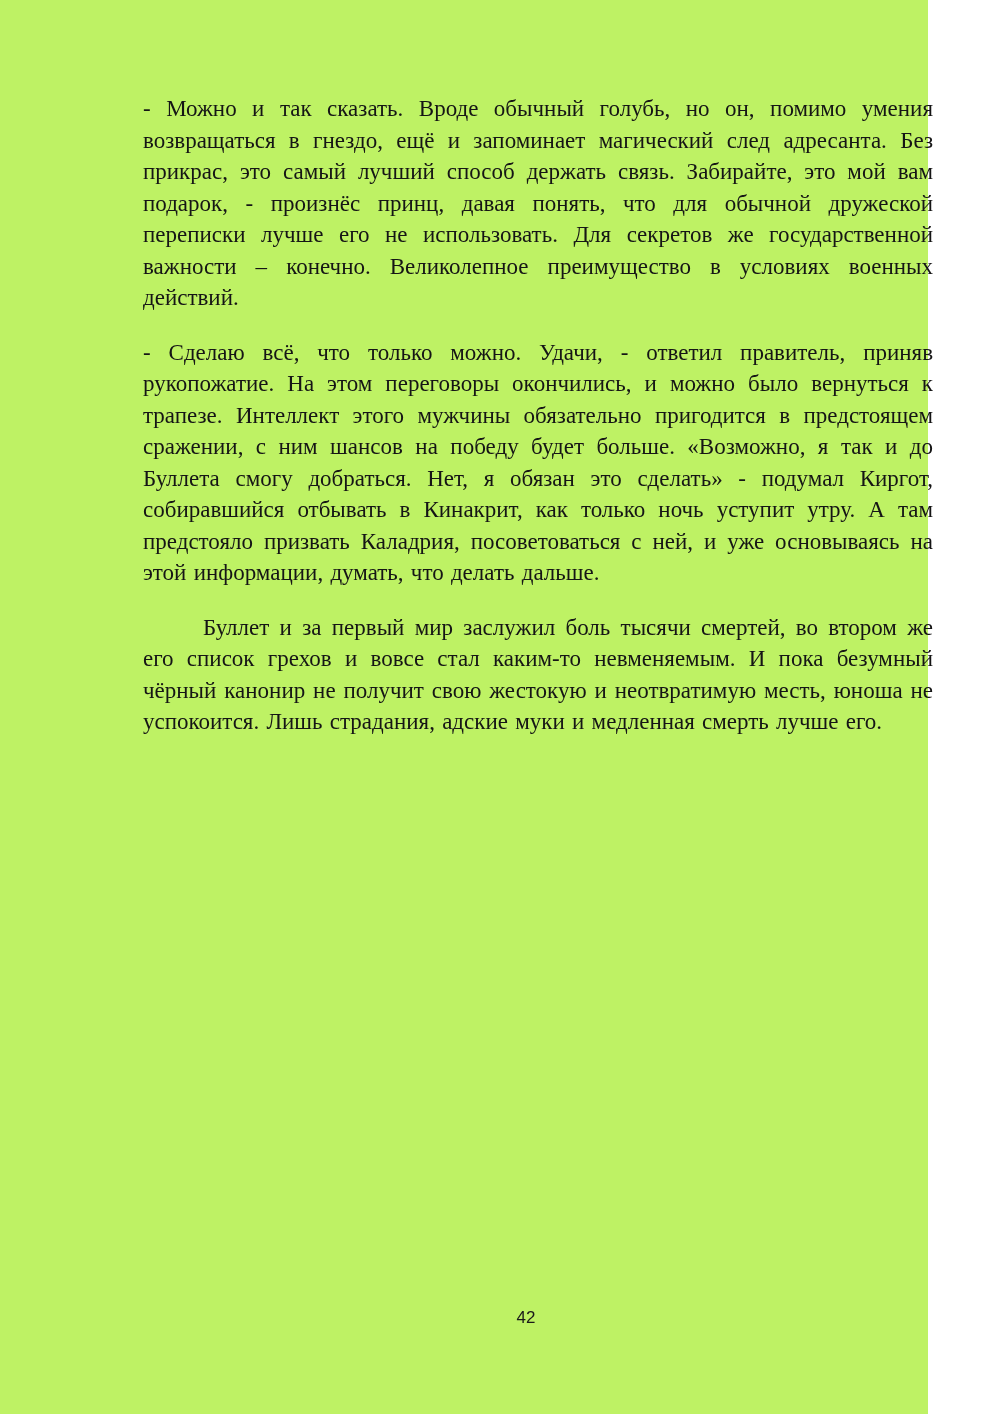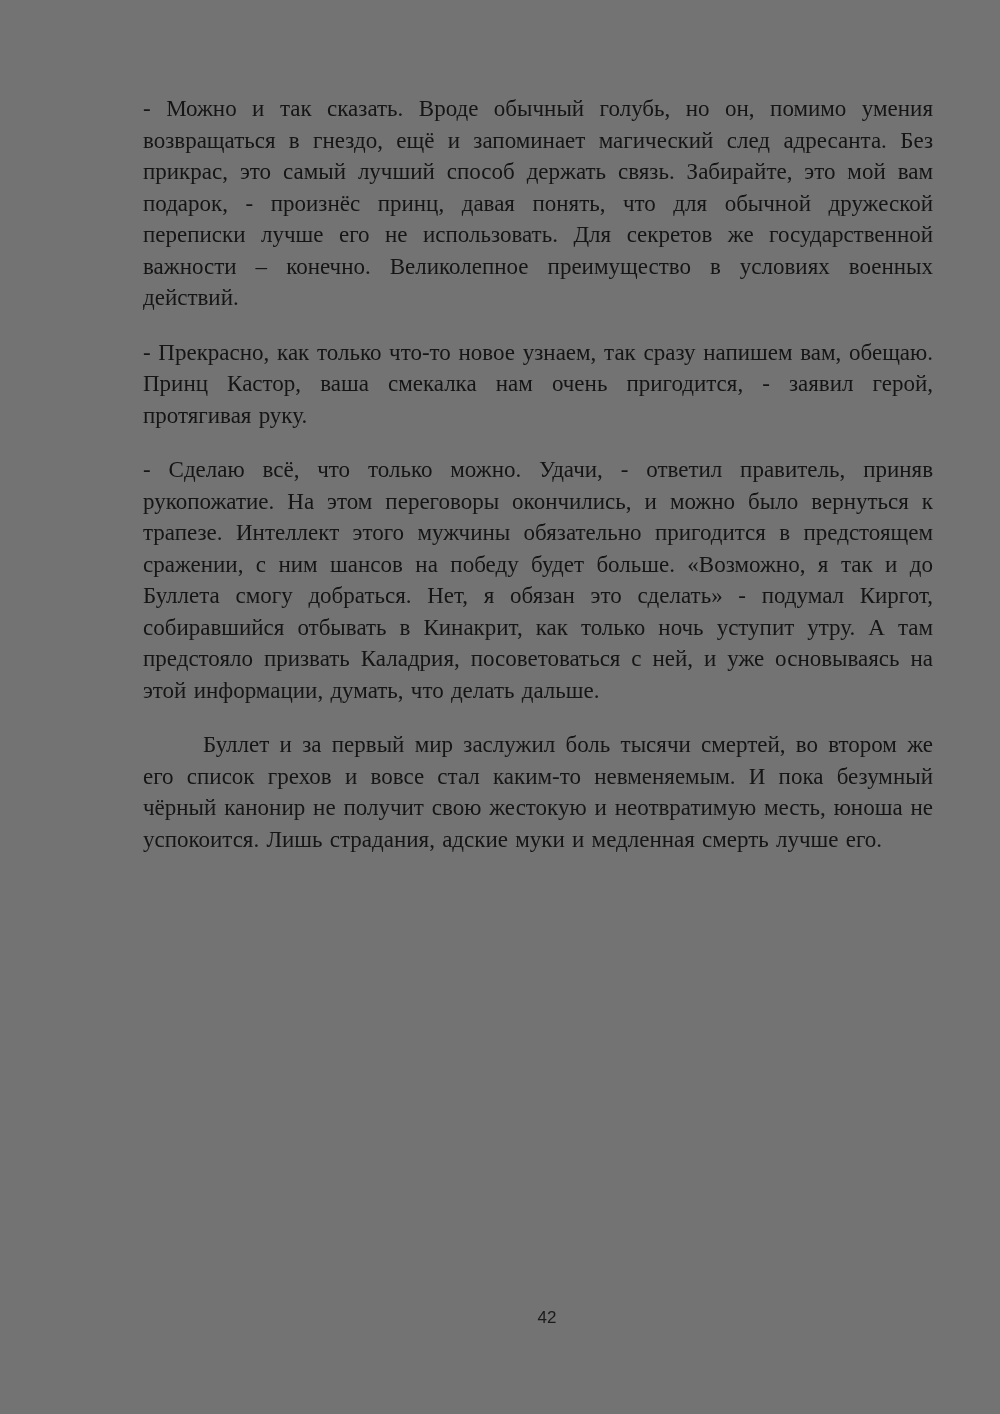--- a/index.html
+++ b/index.html
@@ -10,23 +10,23 @@
   body {
     width: 1000px;
     height: 1414px;
     position: relative;
     overflow: hidden;
   }
   .page {
     position: absolute;
     top: 0;
     left: 0;
-    width: 1000px;
+    width: 928px;
     height: 1414px;
-    background: #737373;
+    background: #bef264;
   }
   .text-block {
     position: absolute;
     top: 93px;
     left: 143px;
     width: 790px;
     font-family: "Liberation Serif", "DejaVu Serif", serif;
     font-size: 23px;
     line-height: 31.5px;
     color: #151515;
@@ -36,32 +36,31 @@
     margin: 0 0 23px 0;
     padding: 0;
     word-spacing: 1.5px;
   }
   .text-block p.indent {
     text-indent: 60px;
   }
   .page-number {
     position: absolute;
     top: 1308px;
-    left: 152px;
+    left: 131px;
     width: 790px;
     text-align: center;
     font-family: "Liberation Sans", "DejaVu Sans", sans-serif;
     font-size: 17px;
     color: #1a1a1a;
   }
 </style>
 </head>
 <body>
 
 <div class="page">
   <div class="text-block">
     <p>- Можно и так сказать. Вроде обычный голубь, но он, помимо умения возвращаться в гнездо, ещё и запоминает магический след адресанта. Без прикрас, это самый лучший способ держать связь. Забирайте, это мой вам подарок, - произнёс принц, давая понять, что для обычной дружеской переписки лучше его не использовать. Для секретов же государственной важности – конечно. Великолепное преимущество в условиях военных действий.</p>
-    <p>- Прекрасно, как только что-то новое узнаем, так сразу напишем вам, обещаю. Принц Кастор, ваша смекалка нам очень пригодится, - заявил герой, протягивая руку.</p>
     <p>- Сделаю всё, что только можно. Удачи, - ответил правитель, приняв рукопожатие. На этом переговоры окончились, и можно было вернуться к трапезе. Интеллект этого мужчины обязательно пригодится в предстоящем сражении, с ним шансов на победу будет больше. «Возможно, я так и до Буллета смогу добраться. Нет, я обязан это сделать» - подумал Киргот, собиравшийся отбывать в Кинакрит, как только ночь уступит утру. А там предстояло призвать Каладрия, посоветоваться с ней, и уже основываясь на этой информации, думать, что делать дальше.</p>
     <p class="indent">Буллет и за первый мир заслужил боль тысячи смертей, во втором же его список грехов и вовсе стал каким-то невменяемым. И пока безумный чёрный канонир не получит свою жестокую и неотвратимую месть, юноша не успокоится. Лишь страдания, адские муки и медленная смерть лучше его.</p>
   </div>
   <div class="page-number">42</div>
 </div>
 
 </body></html>

